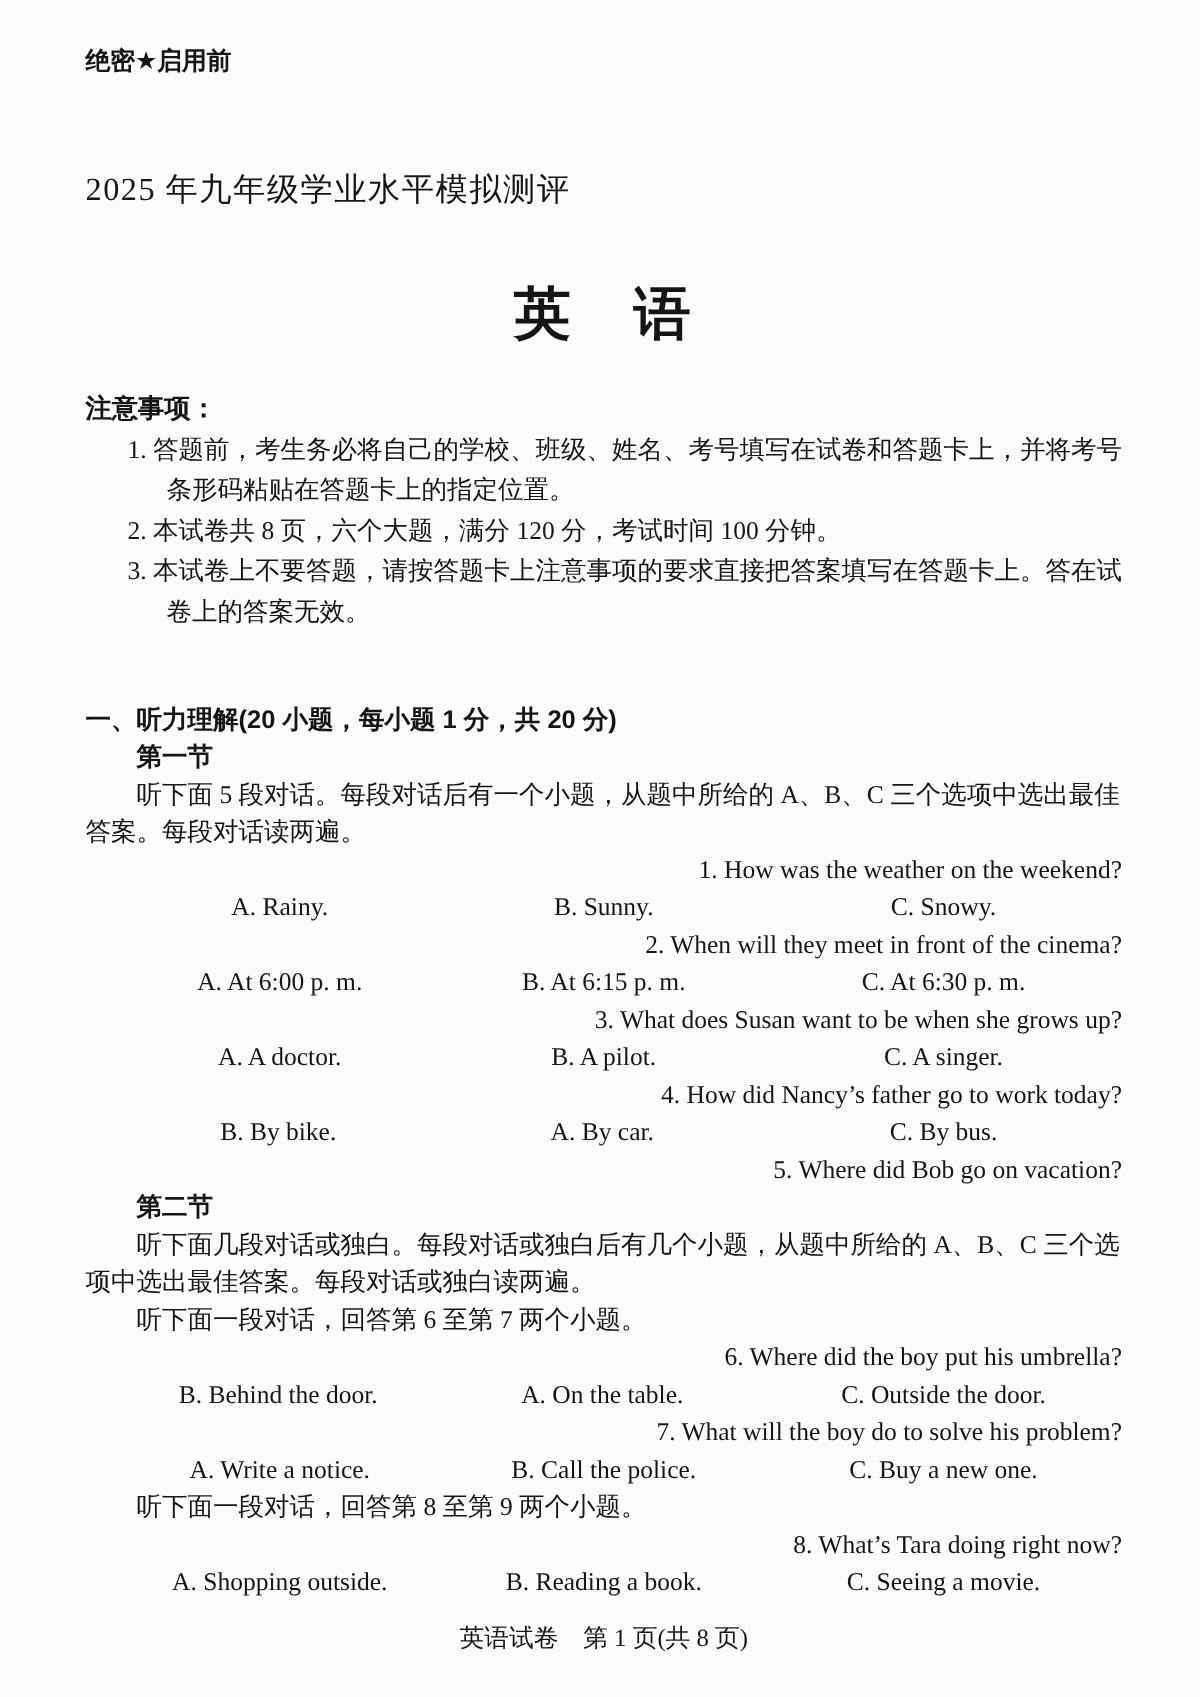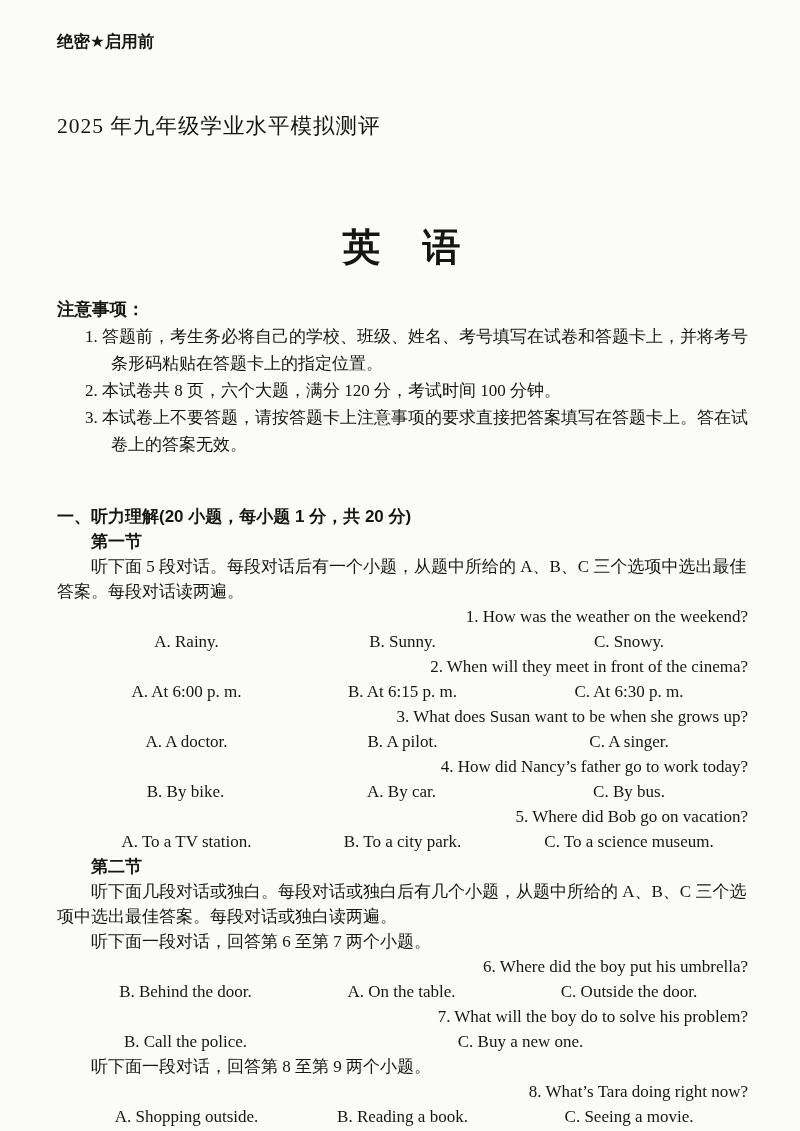--- a/index.html
+++ b/index.html
@@ -23,21 +23,21 @@
     line-height: 22px;
   }
   .exam-title {
     margin-top: 60px;
     text-align: left;
     font-size: 21.5px;
     line-height: 28px;
     letter-spacing: 1px;
   }
   .subject-title {
-    margin-top: 86px;
+    margin-top: 49px;
     text-align: center;
     font-weight: bold;
     font-size: 38px;
     line-height: 42px;
     letter-spacing: 2px;
   }
   .notice-heading {
     margin-top: 28px;
     font-family: "Liberation Sans", "DejaVu Sans", sans-serif;
     font-weight: bold;
@@ -135,44 +135,40 @@
       <p class="q-text">4. How did Nancy’s father go to work today?</p>
       <div class="q-options">
         <span class="opt opt-b">B. By bike.</span>
         <span class="opt opt-a">A. By car.</span>
         <span class="opt opt-c">C. By bus.</span>
       </div>
     </div>
 
     <div class="question">
       <p class="q-text">5. Where did Bob go on vacation?</p>
-      <div class="q-options">
-        <span class="opt opt-a">A. To a TV station.</span>
-        <span class="opt opt-b">B. To a city park.</span>
-        <span class="opt opt-c">C. To a science museum.</span>
-      </div>
     </div>
 
     <div class="part-heading">第二节</div>
     <p class="cn-para">听下面几段对话或独白。每段对话或独白后有几个小题，从题中所给的 A、B、C 三个选项中选出最佳答案。每段对话或独白读两遍。</p>
 
     <p class="cn-para">听下面一段对话，回答第 6 至第 7 两个小题。</p>
 
     <div class="question">
       <p class="q-text">6. Where did the boy put his umbrella?</p>
       <div class="q-options">
         <span class="opt opt-b">B. Behind the door.</span>
         <span class="opt opt-a">A. On the table.</span>
         <span class="opt opt-c">C. Outside the door.</span>
       </div>
     </div>
 
     <div class="question">
       <p class="q-text">7. What will the boy do to solve his problem?</p>
       <div class="q-options">
+        <span class="opt opt-a">A. Write a notice.</span>
         <span class="opt opt-b">B. Call the police.</span>
         <span class="opt opt-c">C. Buy a new one.</span>
       </div>
     </div>
 
     <p class="cn-para">听下面一段对话，回答第 8 至第 9 两个小题。</p>
 
     <div class="question">
       <p class="q-text">8. What’s Tara doing right now?</p>
       <div class="q-options">

